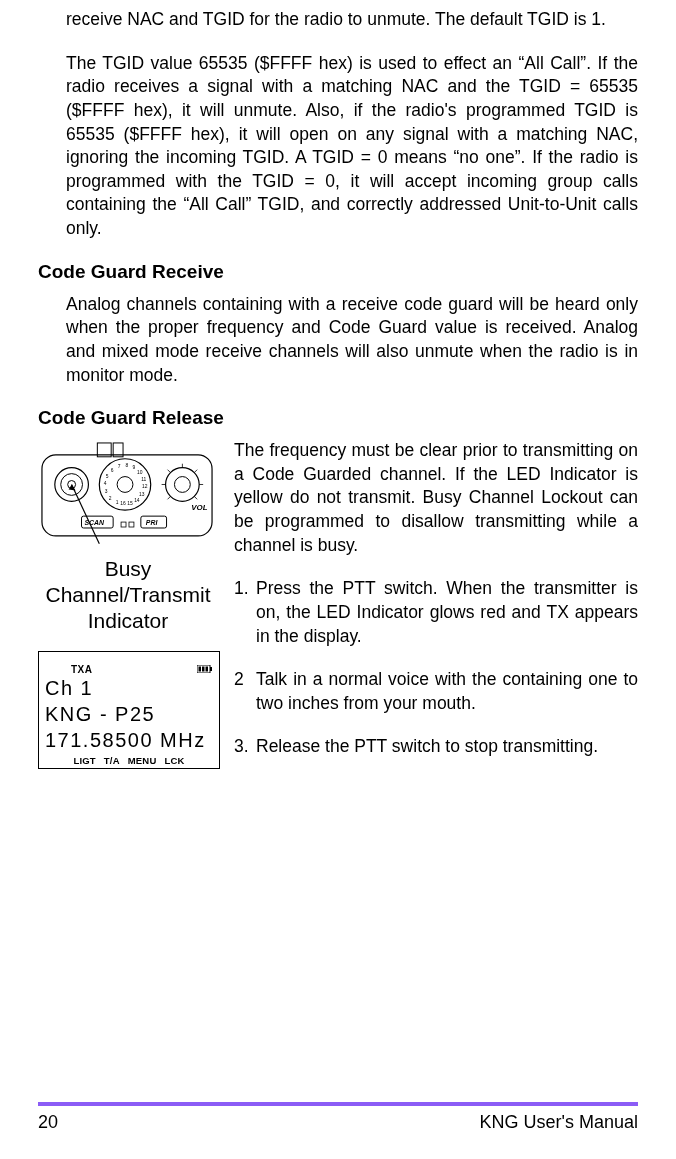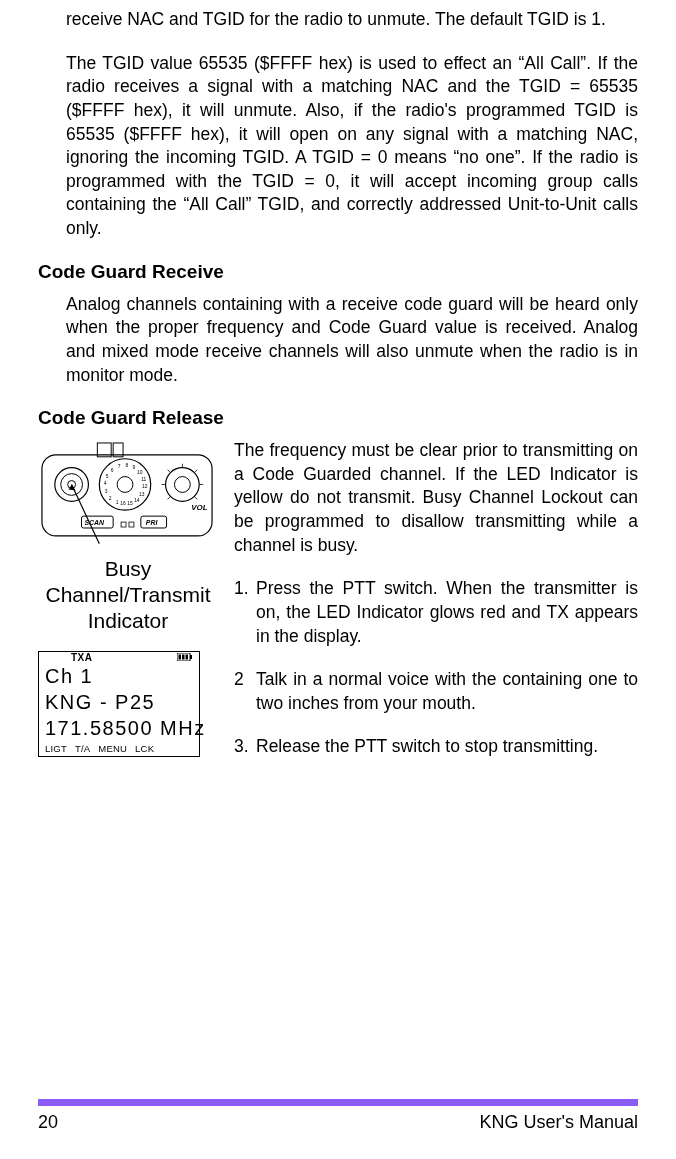--- a/index.html
+++ b/index.html
@@ -49,23 +49,23 @@
   }
   .caption {
     font-size: 21px;
     text-align: center;
     line-height: 1.25;
     margin-top: 6px;
     margin-bottom: 16px;
   }
   .lcd-box {
     border: 1.5px solid #000;
-    width: 162px;
+    width: 182px;
     margin-top: 4px;
-    padding: 0 6px 2px 6px;
+    padding: 12px 6px 2px 6px;
     font-family: Arial, Helvetica, sans-serif;
   }
   .lcd-top {
     display: flex;
     justify-content: space-between;
     align-items: center;
   }
   .lcd-txa {
     font-size: 10px;
     font-weight: bold;
@@ -75,35 +75,36 @@
   .lcd-batt svg { display:block; }
   .lcd-line {
     font-size: 20px;
     letter-spacing: 1.5px;
     font-weight: 500;
     line-height: 1.3;
     white-space: nowrap;
   }
   .lcd-bottom {
     font-size: 9.5px;
-    font-weight: normal;
+    font-weight: bold;
     letter-spacing: 0.2px;
     display:flex;
     gap:8px;
     margin-top: 2px;
+    justify-content: center;
   }
   .ol-item { display:flex; margin-bottom:20px; }
   .ol-num { width: 22px; flex-shrink:0; }
   .ol-body { flex:1; text-align: justify; }
   .footer {
     position: absolute;
     bottom: 26px;
     left: 38px;
     right: 38px;
-    border-top: 7px solid #8b5cf6;
+    border-top: 4px solid #8b5cf6;
     padding-top: 6px;
     display: flex;
     justify-content: space-between;
     font-size: 18px;
   }
 </style>
 </head>
 <body>
 
 <div style="height:8px"></div>

